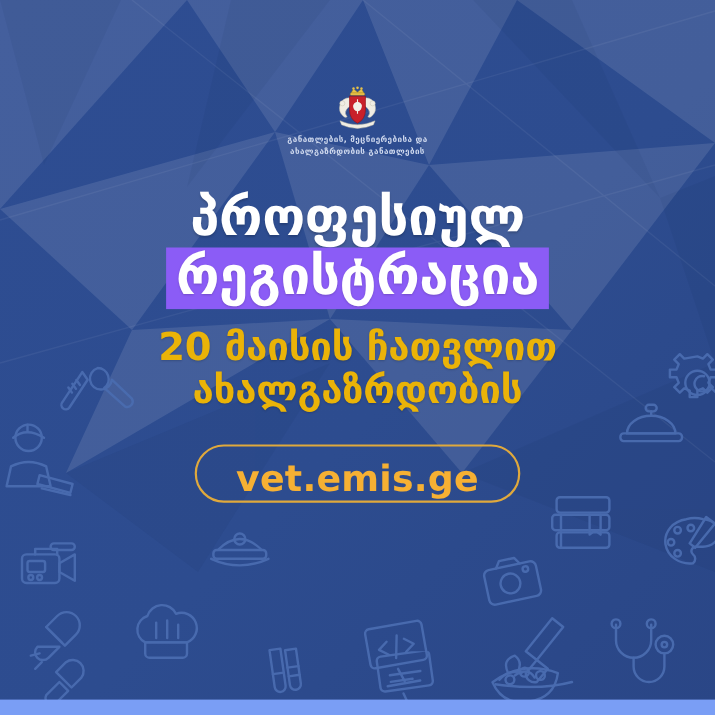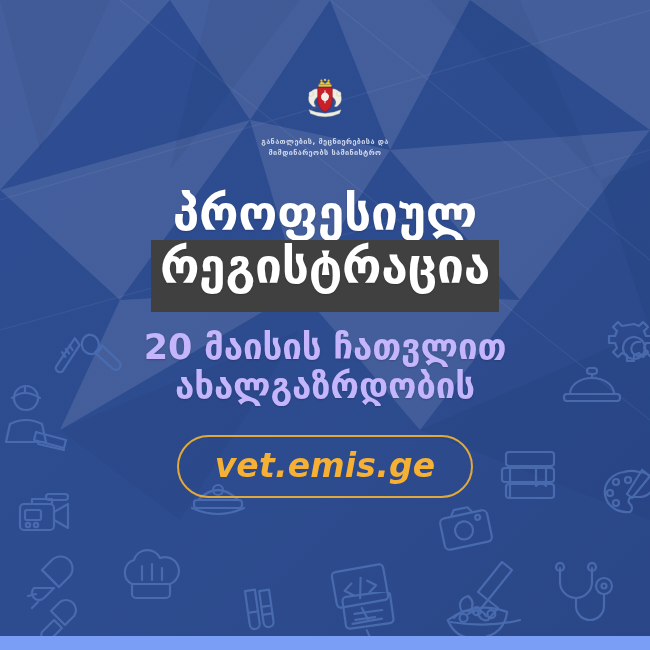--- a/index.html
+++ b/index.html
@@ -40,21 +40,21 @@
     width:100%; height:100%;
     display:flex; flex-direction:column; align-items:center;
   }
 
   .logo-block {
     margin-top:78px;
     display:flex; flex-direction:column; align-items:center;
   }
   .crest { width:44px; height:42px; display:block; }
   .ministry-name {
-    margin-top:17px;
+    margin-top:2px;
     color:#cfd9ee;
     font-size:7.4px;
     line-height:1.45;
     letter-spacing:.35px;
     text-align:center;
     font-weight:bold;
     max-width:210px;
   }
 
   .headline {
@@ -63,50 +63,49 @@
     color:#ffffff;
     font-weight:bold;
     font-size:48px;
     line-height:1.08;
     letter-spacing:-.3px;
     text-shadow:0 1px 2px rgba(0,0,0,.18);
   }
   .headline .line { display:block; white-space:nowrap; }
   .highlight {
     display:inline-block;
-    background:#404040;
-    padding:1px 9px 19px 9px;
+    background:#8b5cf6;
+    padding:1px 9px 3px 9px;
   }
 
   .subline {
     margin-top:16px;
     text-align:center;
-    color:#c4b5fd;
+    color:#eab308;
     font-weight:bold;
     font-size:35px;
     line-height:1.12;
     letter-spacing:-.2px;
     text-shadow:0 1px 2px rgba(0,0,0,.18);
   }
   .subline .line { display:block; white-space:nowrap; }
 
   .cta-wrap { margin-top:28px; }
   .cta {
     display:inline-block;
     border:2px solid #e0a93c;
     border-radius:40px;
-    padding:9px 36px 11px 36px;
+    padding:9px 36px 1px 36px;
     color:#f6b033;
     font-size:33px;
     font-weight:bold;
     letter-spacing:.2px;
     background:transparent;
     text-decoration:none;
     cursor:pointer;
-    font-style:italic;
   }
 
   .bottom-bar {
     position:absolute;
     left:0; right:0; bottom:0;
     height:14px;
     background:#7a9ef5;
     z-index:6;
   }
 </style>
@@ -307,21 +306,21 @@
 
         <path d="M20 13 h20 v17 q0 12 -10 17 q-10-5 -10-17z" fill="#c8202a" stroke="#8f1219" stroke-width=".8"></path>
 
         <path d="M26 22 q4-4 8 0 q3 3 0 8 q-4 4 -8 0 q-3-4 0-8z" fill="#f2f0e8"></path>
         <path d="M30 17 v18 M25 25 h10" stroke="#f2f0e8" stroke-width="1.4" fill="none"></path>
 
         <path d="M8 44 q22 10 44 0 l-2 5 q-20 9 -40 0z" fill="#f0ede3" stroke="#c9c3ae" stroke-width=".6"></path>
       </svg>
       <div class="ministry-name">
         <div>განათლების, მეცნიერებისა და</div>
-        <div>მიმდინარეობს სამინისტრო</div>
+        <div>ახალგაზრდობის განათლების</div>
       </div>
     </div>
 
     <div class="headline">
       <span class="line">პროფესიულ</span>
       <span class="line"><span class="highlight">რეგისტრაცია</span></span>
     </div>
 
     <div class="subline">
       <span class="line">20 მაისის ჩათვლით</span>

